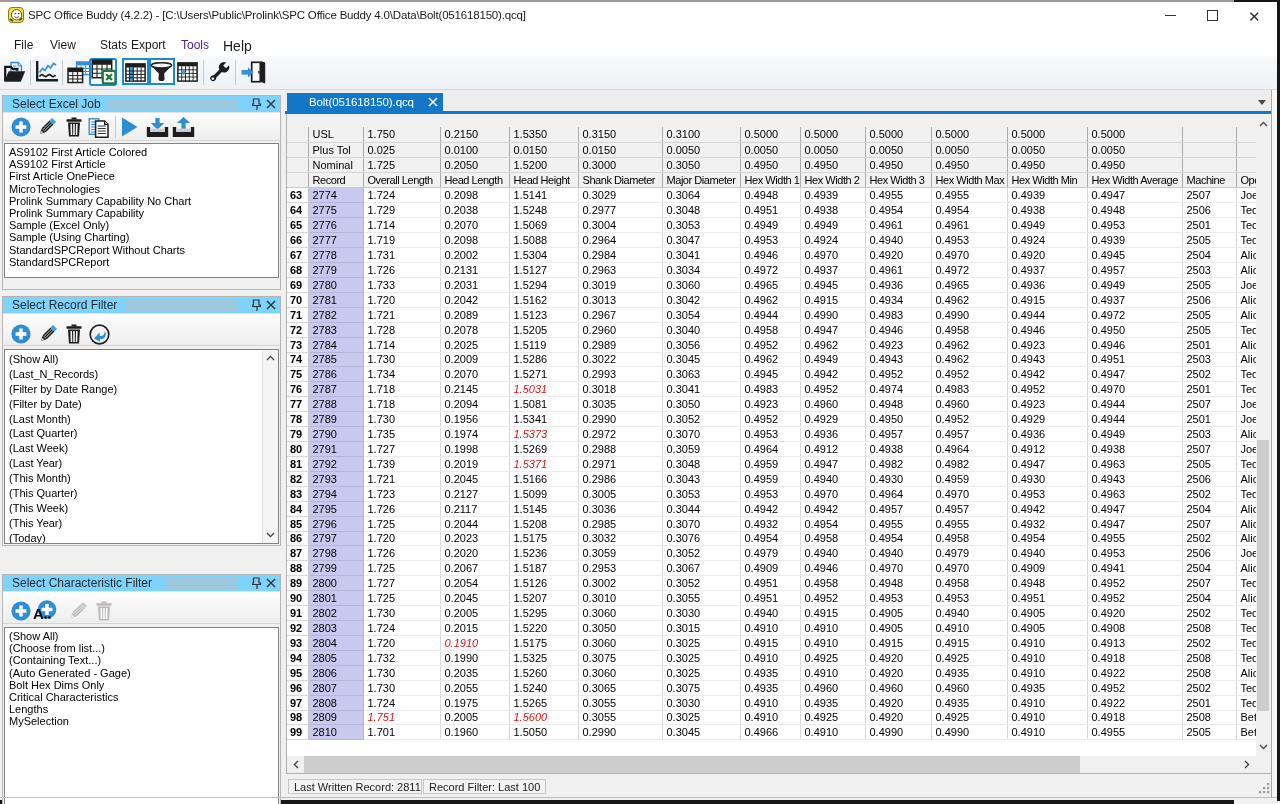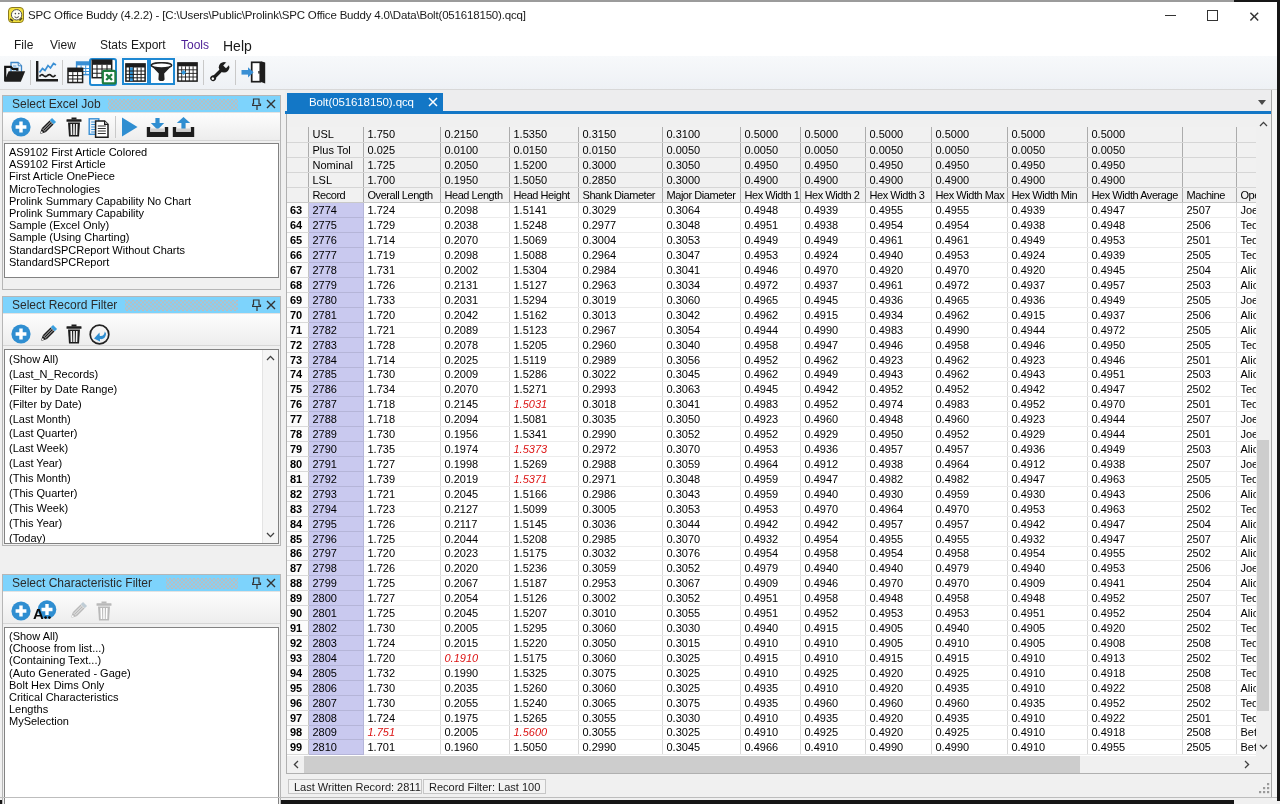--- a/index.html
+++ b/index.html
@@ -385,37 +385,20 @@
           <td class="tv">0.3050</td>
           <td class="tv">0.4950</td>
           <td class="tv">0.4950</td>
           <td class="tv">0.4950</td>
           <td class="tv">0.4950</td>
           <td class="tv">0.4950</td>
           <td class="tv">0.4950</td>
           <td class="tv"></td>
           <td class="tv"></td>
         </tr>
-        <tr class="tr-tol">
-          <td class="rn"></td>
-          <td class="tl">LSL</td>
-          <td class="tv">1.700</td>
-          <td class="tv">0.1950</td>
-          <td class="tv">1.5050</td>
-          <td class="tv">0.2850</td>
-          <td class="tv">0.3000</td>
-          <td class="tv">0.4900</td>
-          <td class="tv">0.4900</td>
-          <td class="tv">0.4900</td>
-          <td class="tv">0.4900</td>
-          <td class="tv">0.4900</td>
-          <td class="tv">0.4900</td>
-          <td class="tv"></td>
-          <td class="tv"></td>
-        </tr>
         <tr class="tr-hdr">
           <td class="rn"></td>
           <td class="hv">Record</td>
           <td class="hv">Overall Length</td>
           <td class="hv">Head Length</td>
           <td class="hv">Head Height</td>
           <td class="hv">Shank Diameter</td>
           <td class="hv">Major Diameter</td>
           <td class="hv">Hex Width 1</td>
           <td class="hv">Hex Width 2</td>

